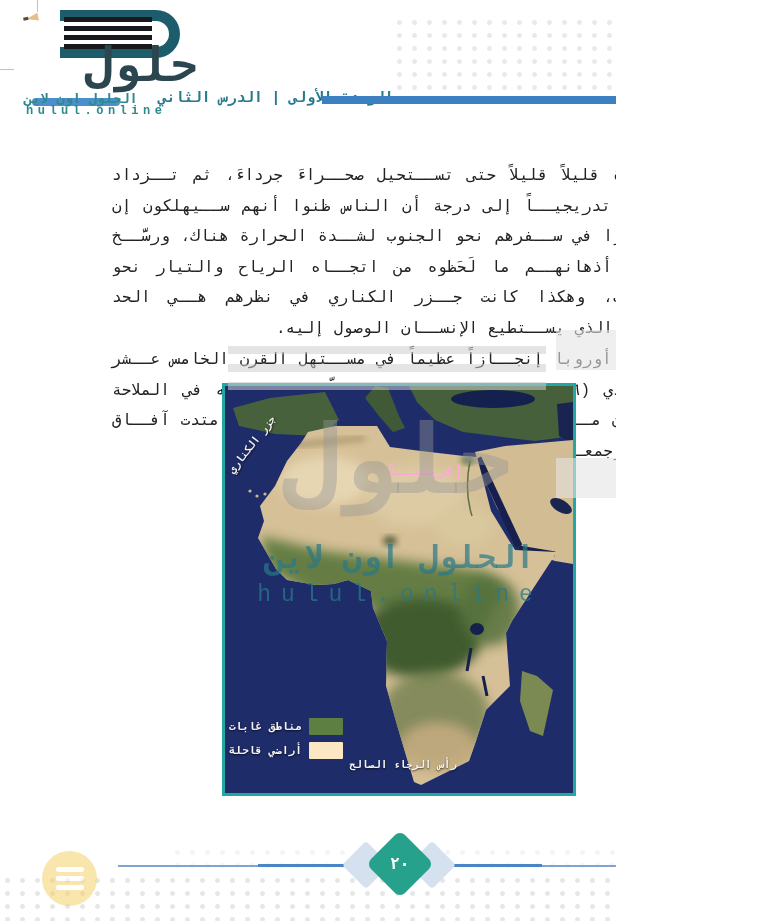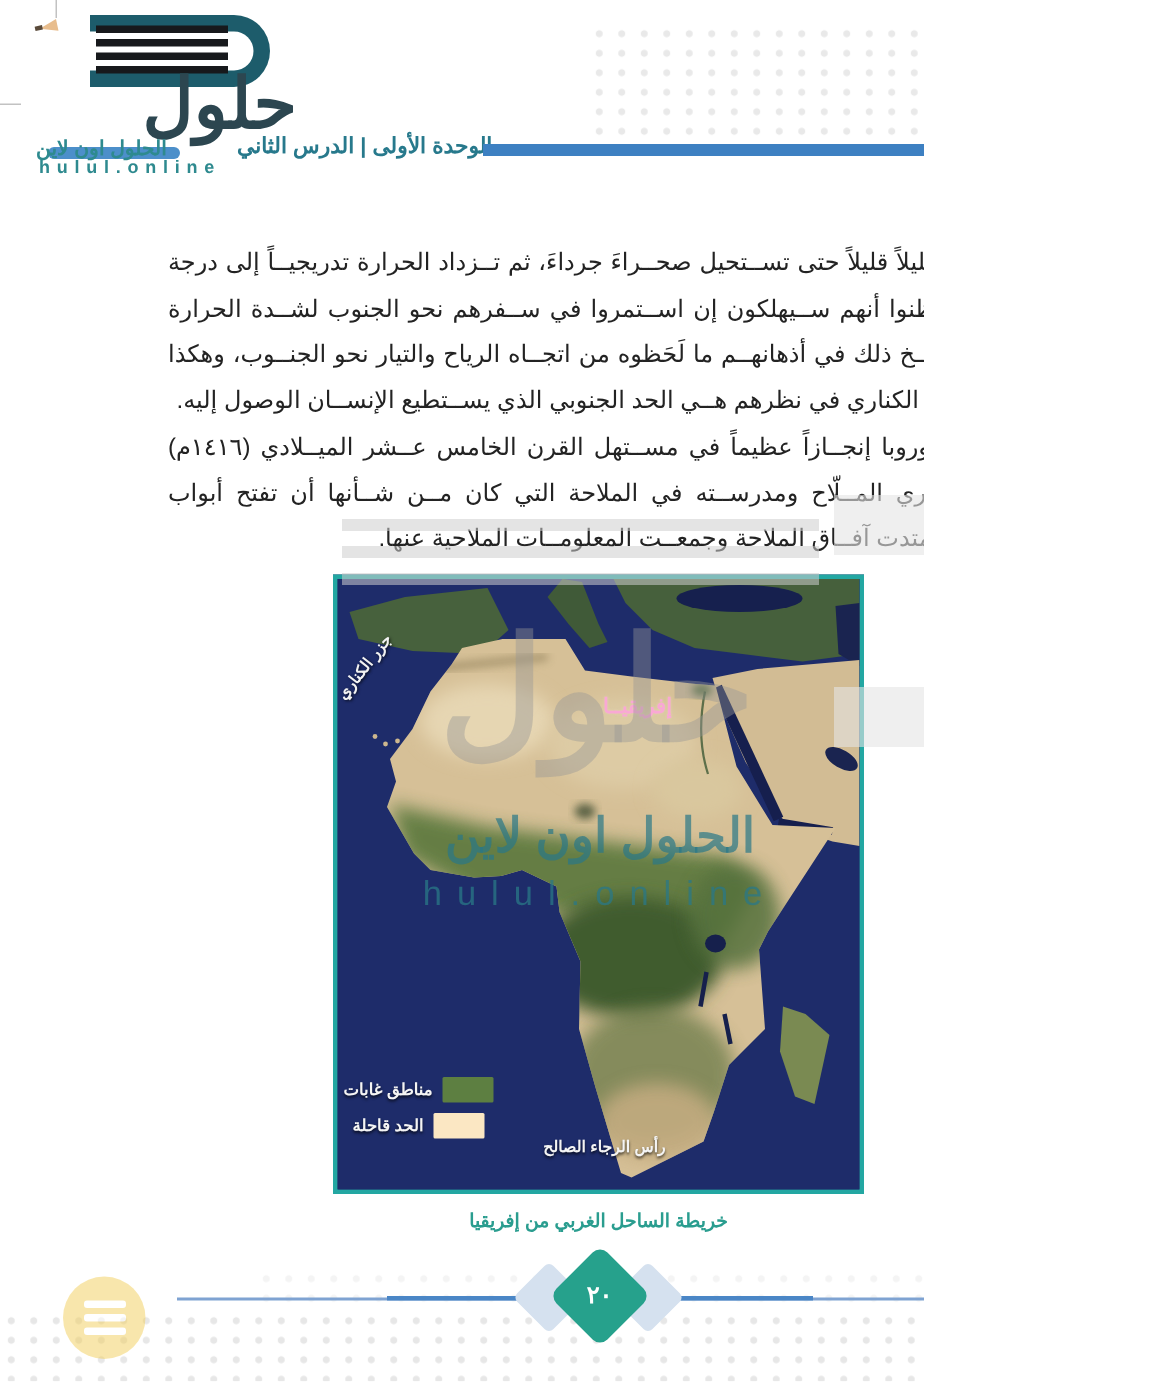--- a/index.html
+++ b/index.html
@@ -1,19 +1,19 @@
 <!DOCTYPE html>
 <html lang="ar"><head>
 <meta charset="utf-8">
 <style>
   * { margin:0; padding:0; box-sizing:border-box; }
   html,body { background:#ffffff; }
   .page {
     position:relative; width:616px; height:921px; overflow:hidden;
-    background:#ffffff; font-family:Liberation Sans, sans-serif;
+    background:#ffffff; font-family:Liberation Mono, monospace;
   }
   .abs { position:absolute; }
 
   
   .dots {
     background-image: radial-gradient(circle, #e7e7e7 2.1px, transparent 2.6px);
     background-size: 15px 13px;
   }
   .dots-top    { left:392px; top:16px;  width:382px; height:80px; opacity:.9; }
   .dots-mid-b  { left:170px; top:846px; width:600px; height:28px; opacity:.45; }
@@ -201,26 +201,25 @@
     <div class="abs map-label-region">إفريقيــا</div>
     <div class="abs map-label-cape">رأس الرجاء الصالح</div>
 
     <div class="abs legend">
       <div class="legend-row">
         <div class="legend-swatch" style="background: rgb(93, 127, 65);"></div>
         <div class="legend-label">مناطق غابات</div>
       </div>
       <div class="legend-row">
         <div class="legend-swatch" style="background: rgb(251, 231, 195);"></div>
-        <div class="legend-label">الحد قاحلة</div>
+        <div class="legend-label">أراضي قاحلة</div>
       </div>
     </div>
   </div>
 
-  <div class="abs map-caption">خريطة الساحل الغربي من إفريقيا</div>
 
   <div class="abs wm">
     <div class="wm-bar" style="top:346px"></div>
     <div class="wm-bar" style="top:364px"></div>
     <div class="wm-bar" style="top:382px"></div>
     <div class="abs wm-arc"></div>
     <div class="abs wm-word">حلول</div>
     <div class="abs wm-tagline">الحلول اون لاين</div>
     <div class="abs wm-site">hulul.online</div>
   </div>

